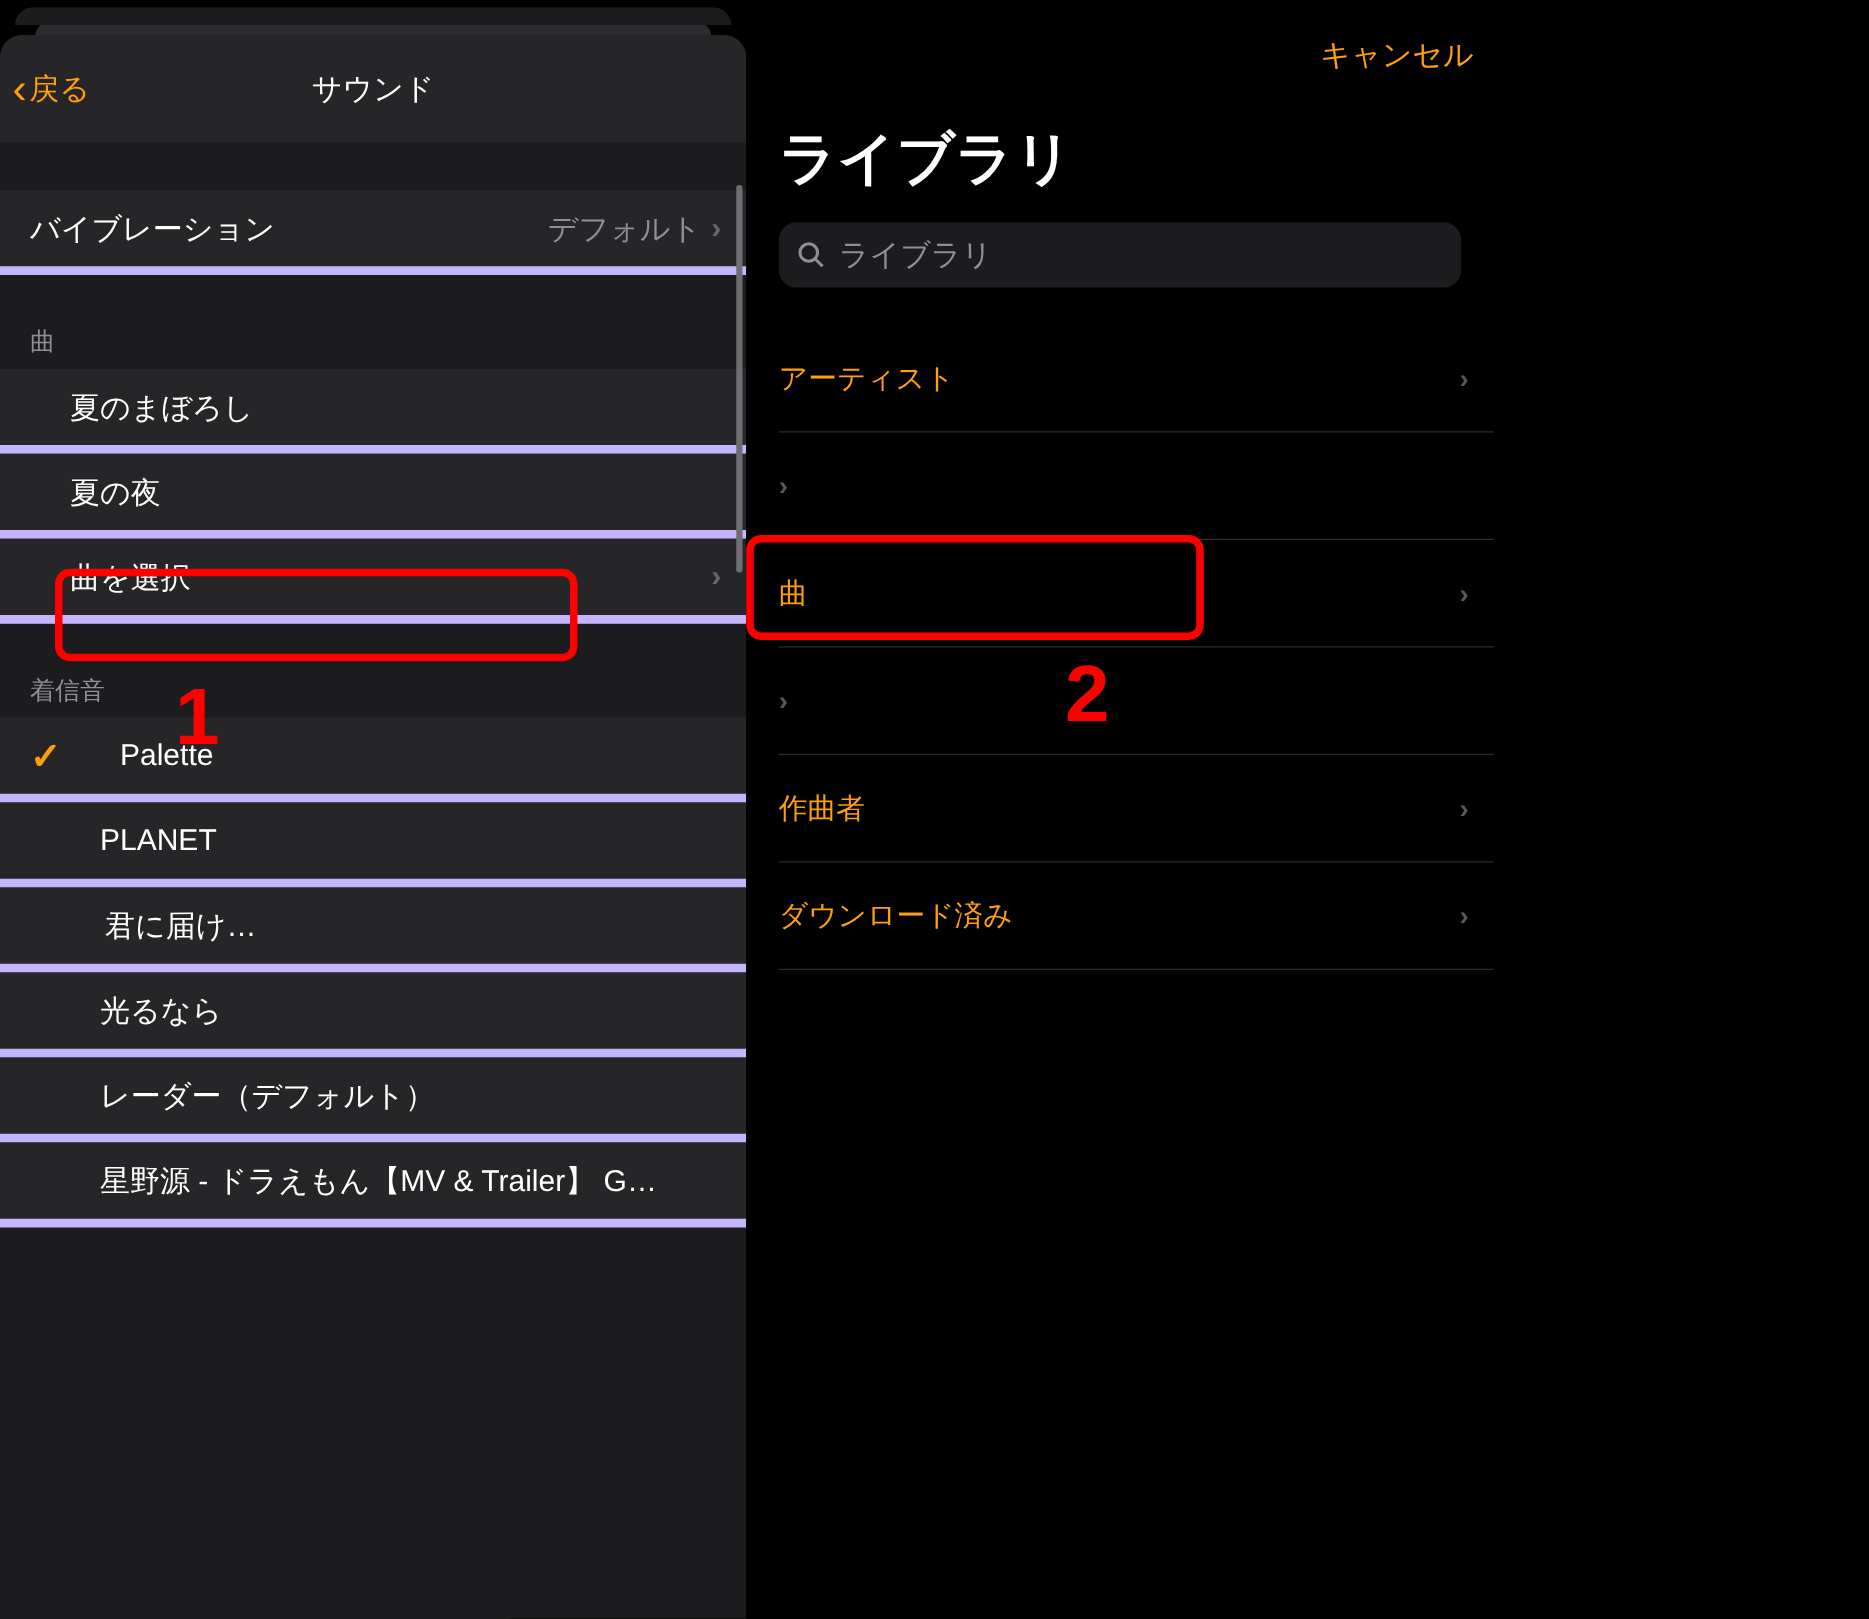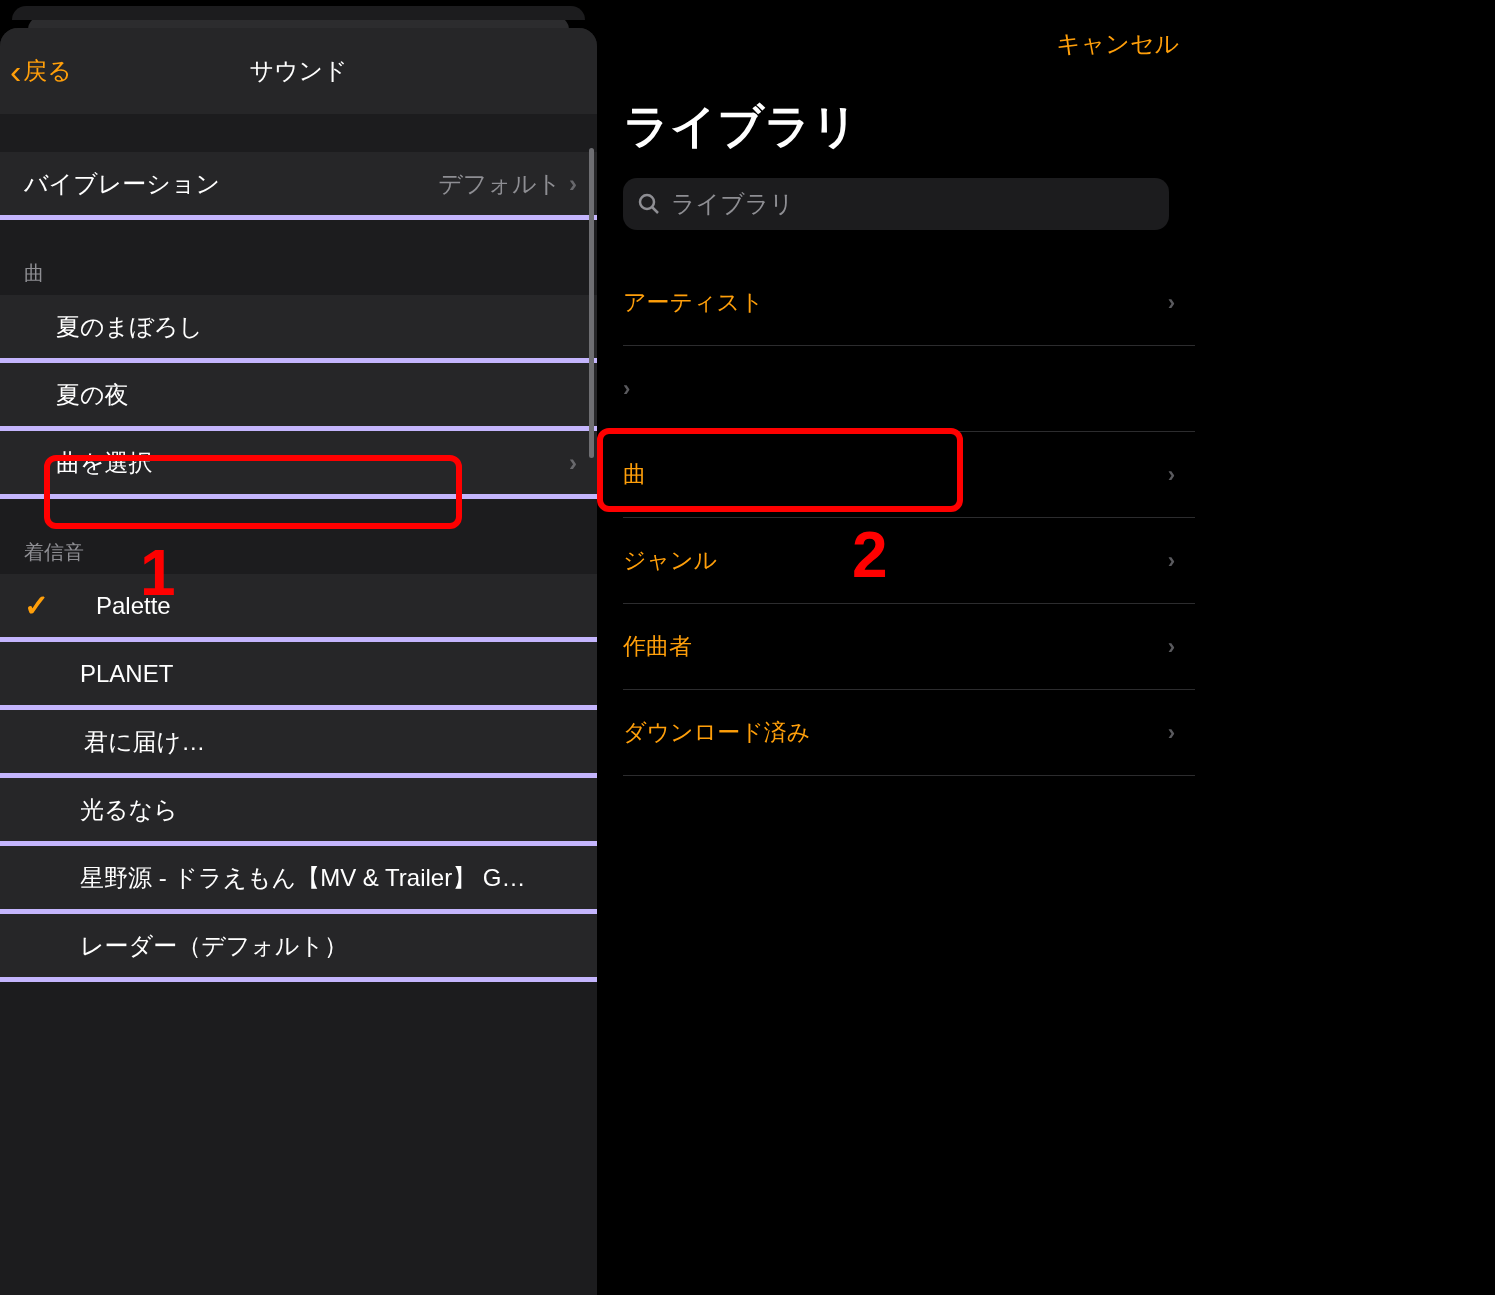--- a/index.html
+++ b/index.html
@@ -104,21 +104,21 @@
     .section-gap {
       height: 38px;
       background: #1c1c1e;
     }
     .row {
       height: 68px;
       display: flex;
       align-items: center;
       padding: 0 20px 0 24px;
       background: #262628;
-      border-bottom: 5px solid #c4b5fd;
+      border-bottom: 7px solid #c4b5fd;
       position: relative;
     }
     .row:last-child {
       border-bottom: none;
     }
     .row-label {
       color: #fff;
       font-size: 24px;
       flex: 1;
     }
@@ -301,25 +301,25 @@
     <div class="row">
       <div class="row-check-empty"></div>
       <div class="row-label" style="margin-left:4px">君に届け…</div>
     </div>
     <div class="row">
       <div class="row-check-empty"></div>
       <div class="row-label" style="margin-left:0">光るなら</div>
     </div>
     <div class="row">
       <div class="row-check-empty"></div>
+      <div class="row-label" style="margin-left:0">レーダー（デフォルト）</div>
+    </div>
+    <div class="row">
+      <div class="row-check-empty"></div>
       <div class="row-label" style="margin-left:0">星野源 - ドラえもん【MV &amp; Trailer】 G…</div>
-    </div>
-    <div class="row">
-      <div class="row-check-empty"></div>
-      <div class="row-label" style="margin-left:0">レーダー（デフォルト）</div>
     </div>
 
     <div class="scroll-track">
       <div class="scroll-thumb"></div>
     </div>
   </div>
 
   <div class="highlight-box-1"></div>
   <div class="annotation-1">1</div>
 </div>
@@ -342,21 +342,20 @@
       <div class="library-row-chevron">›</div>
     </div>
     <div class="library-row">
       <div class="library-row-chevron">›</div>
     </div>
     <div class="library-row">
       <div class="library-row-label">曲</div>
       <div class="library-row-chevron">›</div>
     </div>
     <div class="library-row">
-      <div class="library-row-label">ジャンル</div>
       <div class="library-row-chevron">›</div>
     </div>
     <div class="library-row">
       <div class="library-row-label">作曲者</div>
       <div class="library-row-chevron">›</div>
     </div>
     <div class="library-row">
       <div class="library-row-label">ダウンロード済み</div>
       <div class="library-row-chevron">›</div>
     </div>

